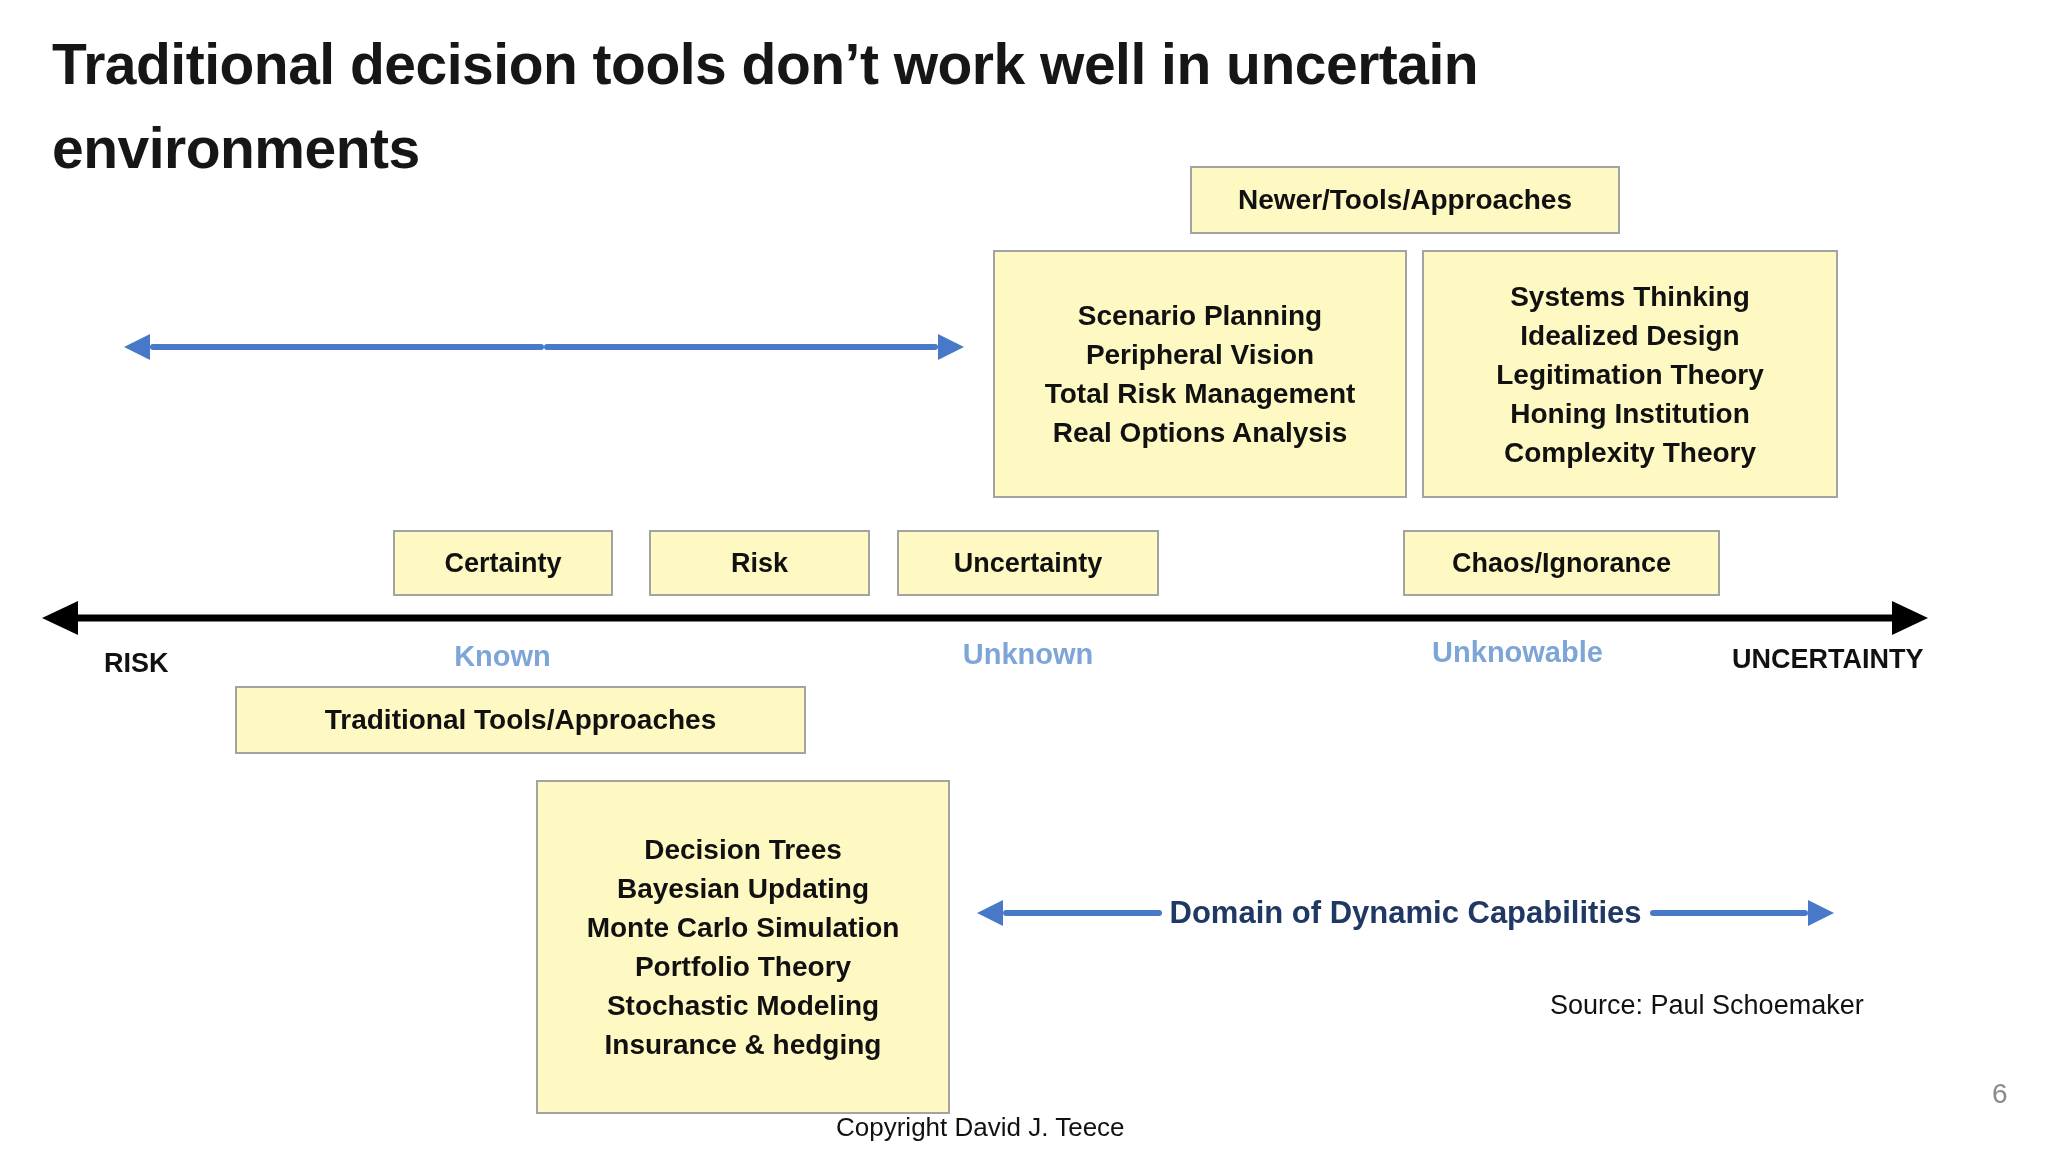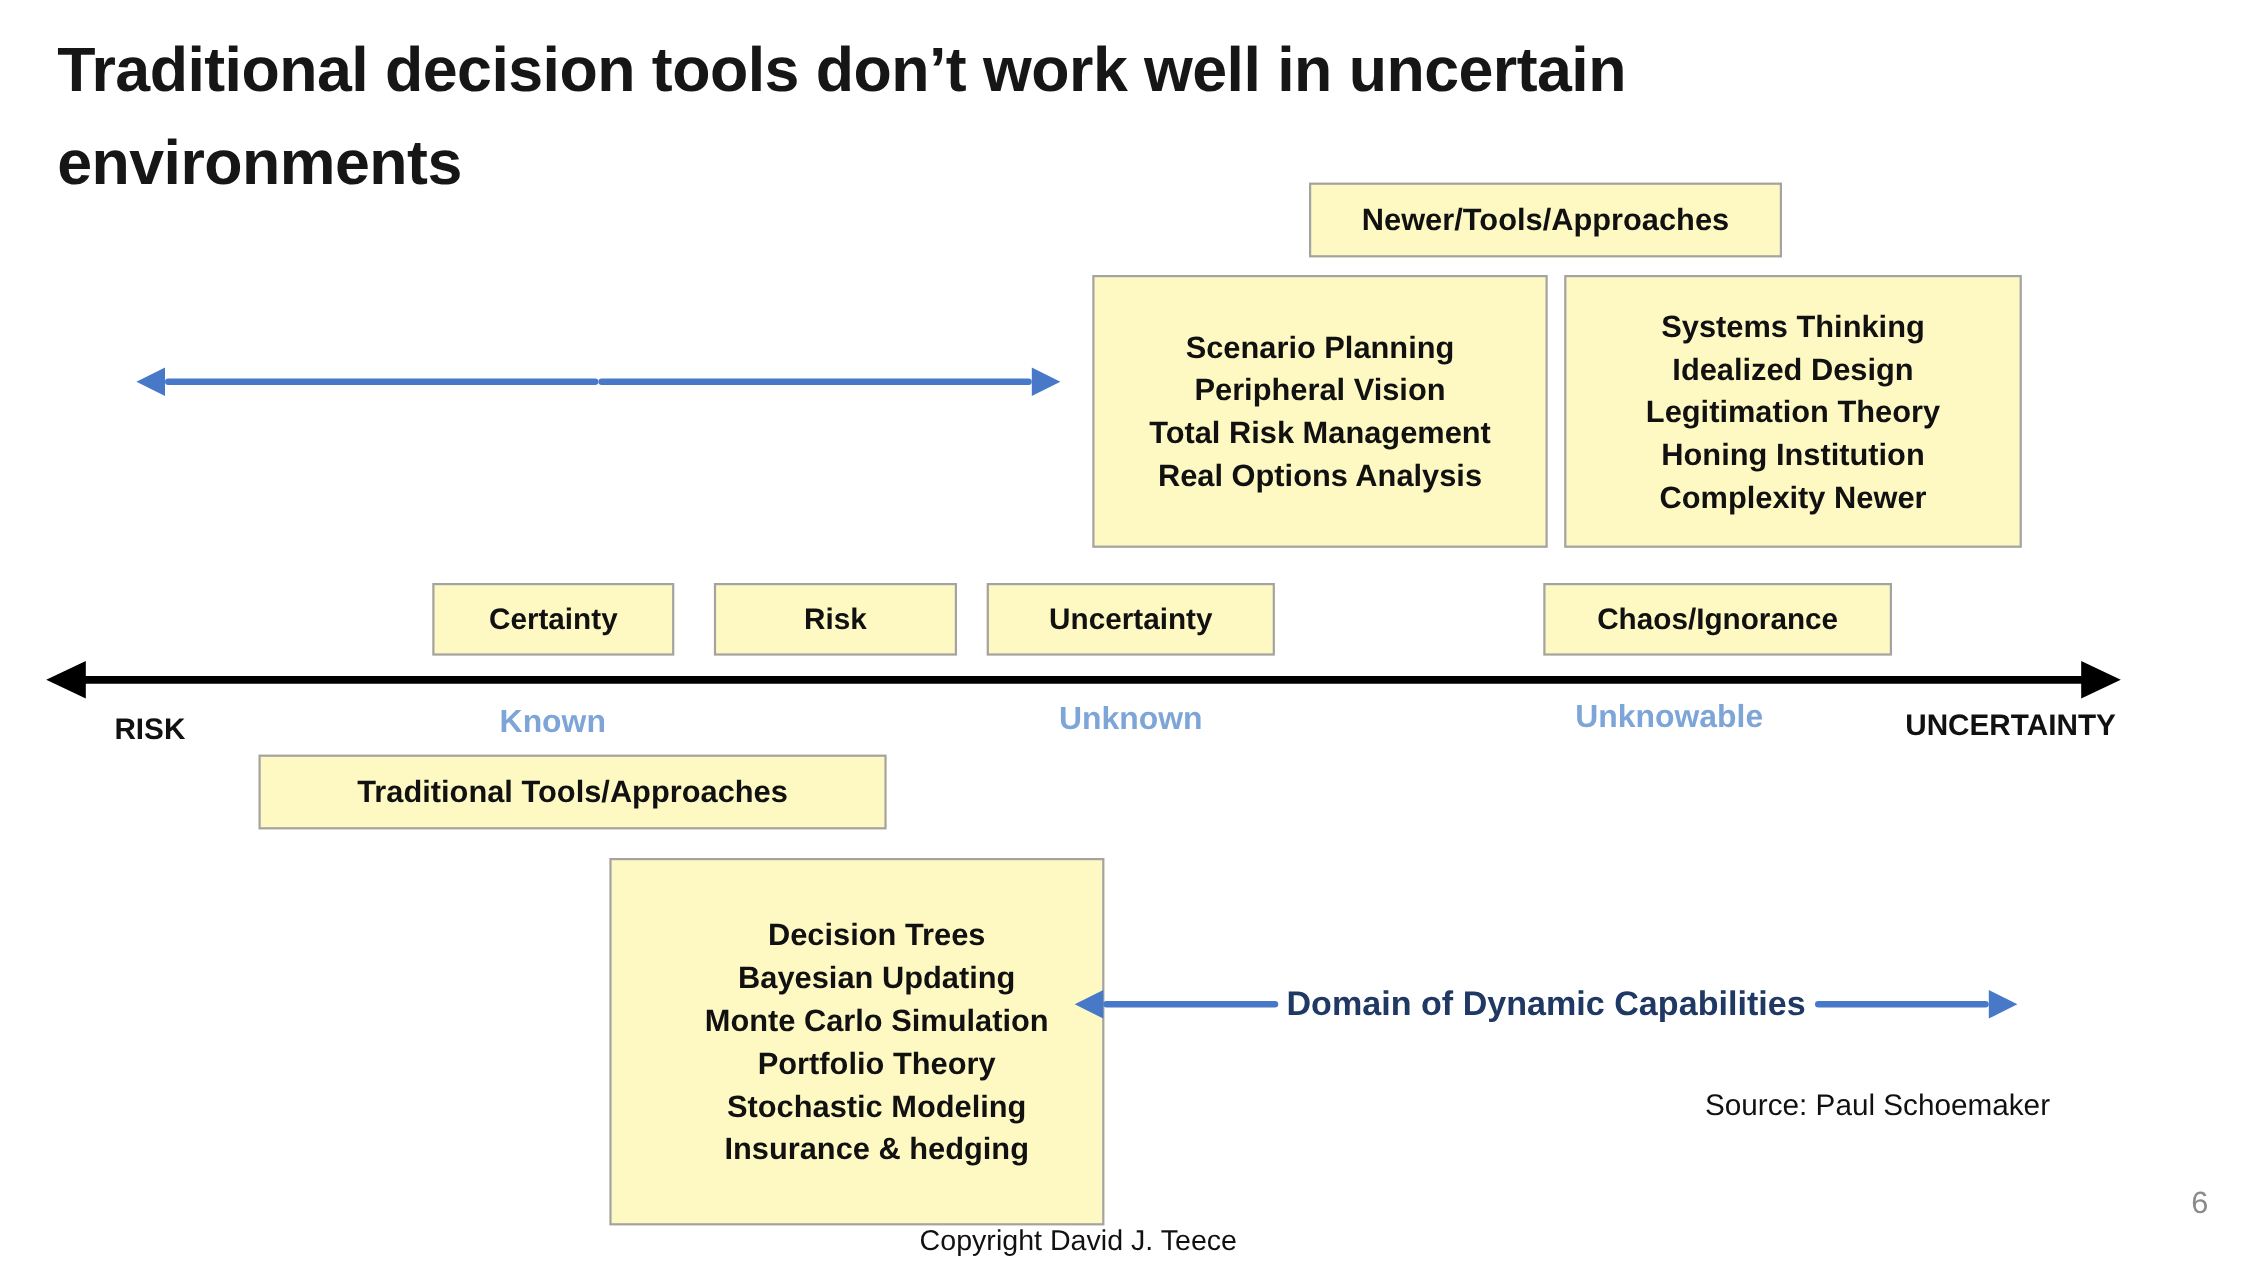--- a/index.html
+++ b/index.html
@@ -16,21 +16,21 @@
     display:flex;align-items:center;justify-content:center;
     text-align:center;color:#111111;font-weight:bold;
   }
   .header-newer{left:1190px;top:166px;width:426px;height:64px;font-size:28px;}
   .header-trad{left:235px;top:686px;width:567px;height:64px;font-size:28px;}
 
   .list-box{flex-direction:column;font-size:28px;line-height:39px;}
   .scenario-box{left:993px;top:250px;width:410px;height:244px;}
   .systems-box{left:1422px;top:250px;width:412px;height:244px;}
   .analysis-box{left:111px;top:780px;width:407px;height:330px;}
-  .modeling-box{left:554px;top:780px;width:410px;height:330px;padding-left:36px;}
+  .modeling-box{left:536px;top:780px;width:410px;height:330px;}
 
   .cat{top:530px;height:62px;font-size:27px;}
   .cat-certainty{left:393px;width:216px;}
   .cat-risk{left:649px;width:217px;}
   .cat-uncertainty{left:897px;width:258px;}
   .cat-ambiguity{left:1174px;width:212px;}
   .cat-chaos{left:1403px;width:313px;}
 
   .axis{position:absolute;left:40px;top:596px;width:1890px;height:44px;}
 
@@ -72,21 +72,21 @@
     <div>Peripheral Vision</div>
     <div>Total Risk Management</div>
     <div>Real Options Analysis</div>
   </div>
 
   <div class="obox list-box systems-box">
     <div>Systems Thinking</div>
     <div>Idealized Design</div>
     <div>Legitimation Theory</div>
     <div>Honing Institution</div>
-    <div>Complexity Newer</div>
+    <div>Complexity Theory</div>
   </div>
 
   <div class="blue-arrow ordinary">
     <span class="bhead lft"></span>
     <span class="bshaft"></span>
     <span class="bshaft"></span>
     <span class="bhead rgt"></span>
   </div>
 
   <div class="obox cat cat-certainty">

